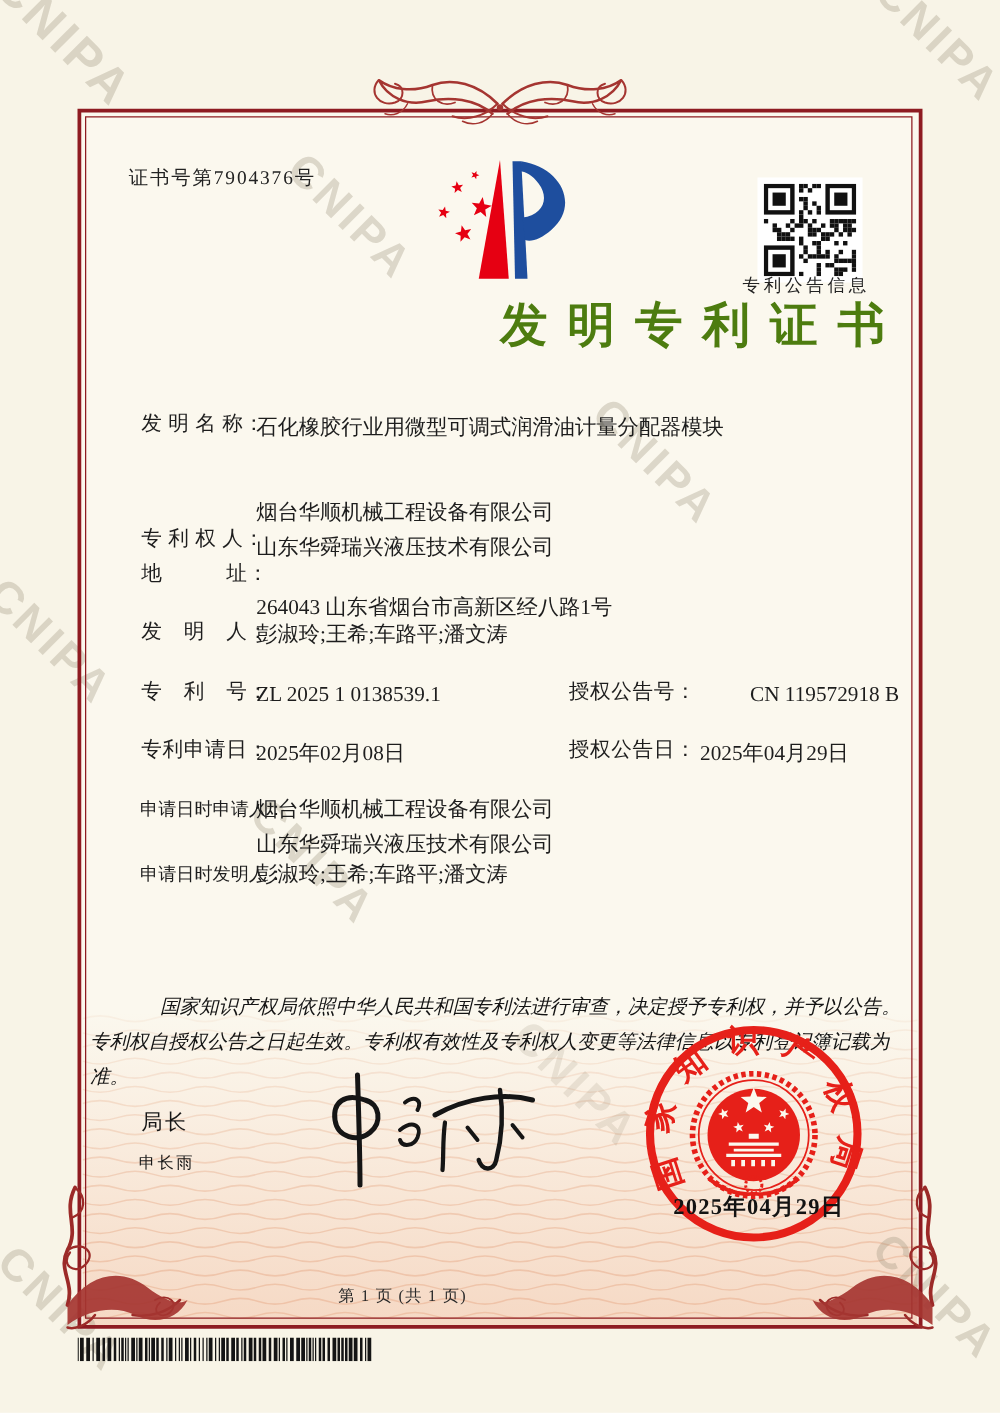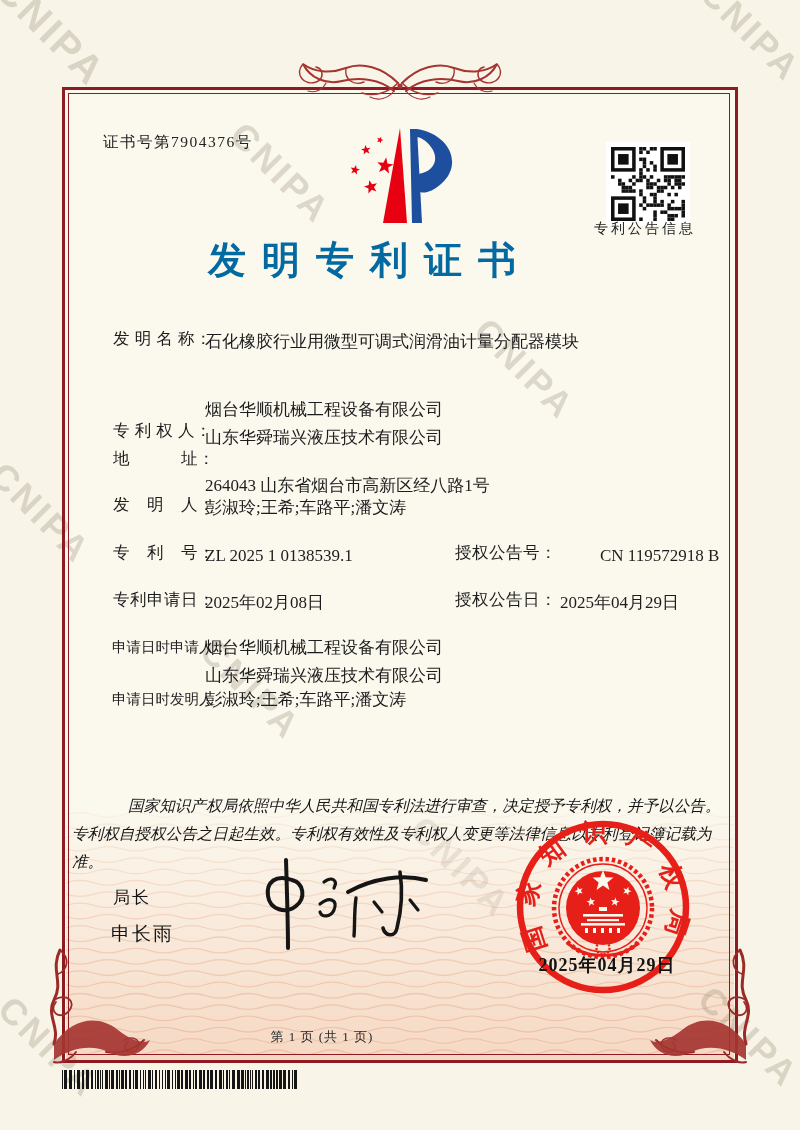--- a/index.html
+++ b/index.html
@@ -16,31 +16,31 @@
     background:linear-gradient(180deg, rgba(247,228,214,0) 0%, rgba(246,215,194,0.30) 35%, rgba(243,203,178,0.70) 100%);}
   .wm{position:absolute;z-index:3;font-family:"Liberation Sans","DejaVu Sans",sans-serif;
     font-weight:bold;font-size:36px;letter-spacing:3px;color:rgba(150,140,115,0.30);
     transform:rotate(45deg);white-space:nowrap;}
   .frame-outer{position:absolute;left:62px;top:87px;width:670px;height:970px;border:3px solid #8E1B21;z-index:4;}
   .frame-inner{position:absolute;left:3px;top:3px;width:660px;height:960px;border:1px solid #8E1B21;}
   .content{position:absolute;left:0;top:0;width:800px;height:1130px;z-index:5;}
   .orn{position:absolute;z-index:6;}
   
   .cert-no{position:absolute;left:103px;top:132px;font-size:15.5px;letter-spacing:1.5px;color:#222;}
-  .title{position:absolute;left:0;top:235px;width:724px;text-align:center;
-    font-size:38px;font-weight:bold;letter-spacing:16px;text-indent:16px;color:#0369a1;}
+  .title{position:absolute;left:0;top:235px;width:724px;text-align:right;
+    font-size:38px;font-weight:bold;letter-spacing:16px;text-indent:16px;color:#4d7c0f;}
   .f-lbl{position:absolute;font-size:16.5px;letter-spacing:0.5px;color:#1d1d1d;white-space:pre;}
   .f-lbl.small{font-size:14.5px;letter-spacing:0;}
   .f-val{position:absolute;font-size:17px;color:#1d1d1d;white-space:pre-line;line-height:28px;}
   .statement{position:absolute;left:72px;top:792px;width:664px;font-size:15.6px;line-height:28px;
     text-indent:56px;white-space:pre-line;font-style:italic;color:#141414;}
   .sig-title{position:absolute;left:113px;top:886px;font-family:"Liberation Sans","DejaVu Sans",sans-serif;
     font-size:17px;color:#161616;letter-spacing:2px;}
   .sig-name{position:absolute;left:111px;top:921px;font-family:"Liberation Sans","DejaVu Sans",sans-serif;
-    font-size:19px;color:#161616;letter-spacing:2px;}
+    font-size:13px;color:#161616;letter-spacing:2px;}
   .seal-date{position:absolute;left:521px;top:953px;width:172px;text-align:center;
     font-size:18px;font-weight:bold;letter-spacing:1px;color:#131313;z-index:7;}
   .qr-box{position:absolute;left:606px;top:142px;width:84px;height:84px;background:#fff;}
   .qr-caption{position:absolute;left:594px;top:220px;width:106px;text-align:left;
     font-size:14px;letter-spacing:3px;color:#222;font-family:Liberation Serif, serif;}
   .footer{position:absolute;left:0;top:1028px;width:644px;text-align:center;font-size:13px;color:#2a2a2a;letter-spacing:1px;}
   #barcode{position:absolute;left:62px;top:1070px;z-index:5;}
   svg{display:block;}
 </style>
 </head>

